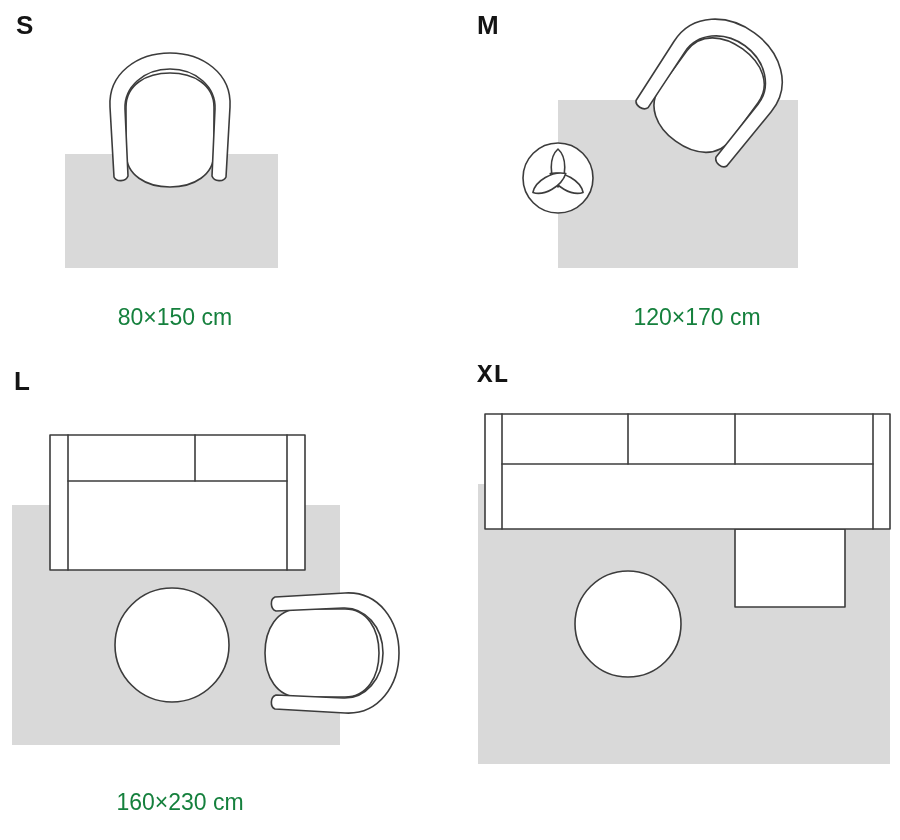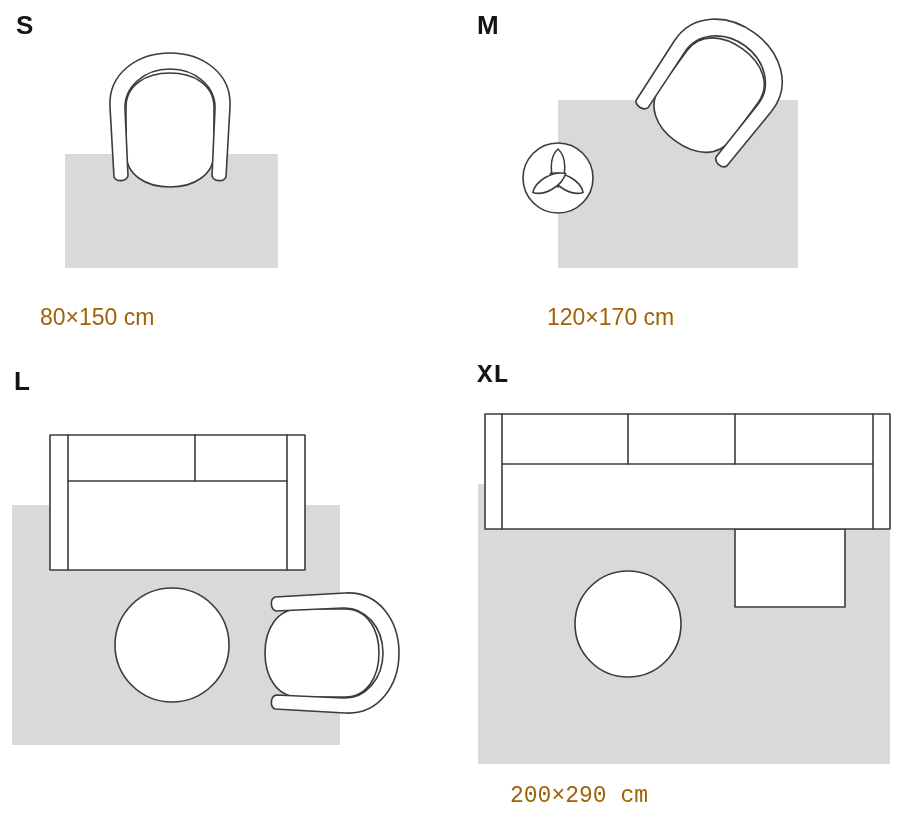--- a/index.html
+++ b/index.html
@@ -29,21 +29,22 @@
   }
   #panel-s  .size-label { left: 16px; top: 12px; }
   #panel-m  .size-label { left: 27px; top: 12px; }
   #panel-l  .size-label { left: 14px; top: 18px; }
   #panel-xl .size-label { left: 27px; top: 18px; }
 
   .caption {
     position: absolute;
     font-size: 23px;
     line-height: 28px;
-    color: #a16207;
+    color: #15803d;
+    text-align: center;
     white-space: nowrap;
   }
   #panel-s  .caption { left: 40px; top: 303px; width: 270px; }
   #panel-m  .caption { left: 97px; top: 303px; width: 300px; }
   #panel-l  .caption { left: 20px; top: 438px; width: 320px; }
   #panel-xl .caption { left: 60px; top: 438px; width: 360px; }
 
   svg .furniture-stroke { stroke-linejoin: round; stroke-linecap: round; }
 </style>
 </head>
@@ -98,35 +99,35 @@
           <rect x="50" y="85" width="255" height="135"></rect>
           <line x1="68" y1="85" x2="68" y2="220"></line>
           <line x1="287" y1="85" x2="287" y2="220"></line>
           <line x1="68" y1="131" x2="287" y2="131"></line>
           <line x1="195" y1="85" x2="195" y2="131"></line>
         </g>
         <circle cx="172" cy="295" r="57" fill="#ffffff"></circle>
         <use href="#armchair-shape" transform="translate(262,228) rotate(90 70 75)" fill="#ffffff"></use>
       </g>
     </svg>
+    <div class="caption">160×230 cm</div>
   </section>
 
   <section class="panel" id="panel-xl">
     <div class="size-label">XL</div>
     <svg class="scene" width="450" height="490" viewBox="0 0 450 490">
       <g class="furniture-stroke" stroke-width="1.6" fill="none" stroke="#3c3c3c">
         <rect x="28" y="140" width="412" height="280" stroke="none" fill="#d9d9d9"></rect>
         <g fill="#ffffff">
           <rect x="285" y="185" width="110" height="78"></rect>
           <rect x="35" y="70" width="405" height="115"></rect>
           <line x1="52" y1="70" x2="52" y2="185"></line>
           <line x1="423" y1="70" x2="423" y2="185"></line>
           <line x1="52" y1="120" x2="423" y2="120"></line>
           <line x1="178" y1="70" x2="178" y2="120"></line>
           <line x1="285" y1="70" x2="285" y2="120"></line>
         </g>
         <circle cx="178" cy="280" r="53" fill="#ffffff"></circle>
       </g>
     </svg>
-    <div class="caption">200×290 cm</div>
   </section>
 
 </div>
 
 </body></html>

